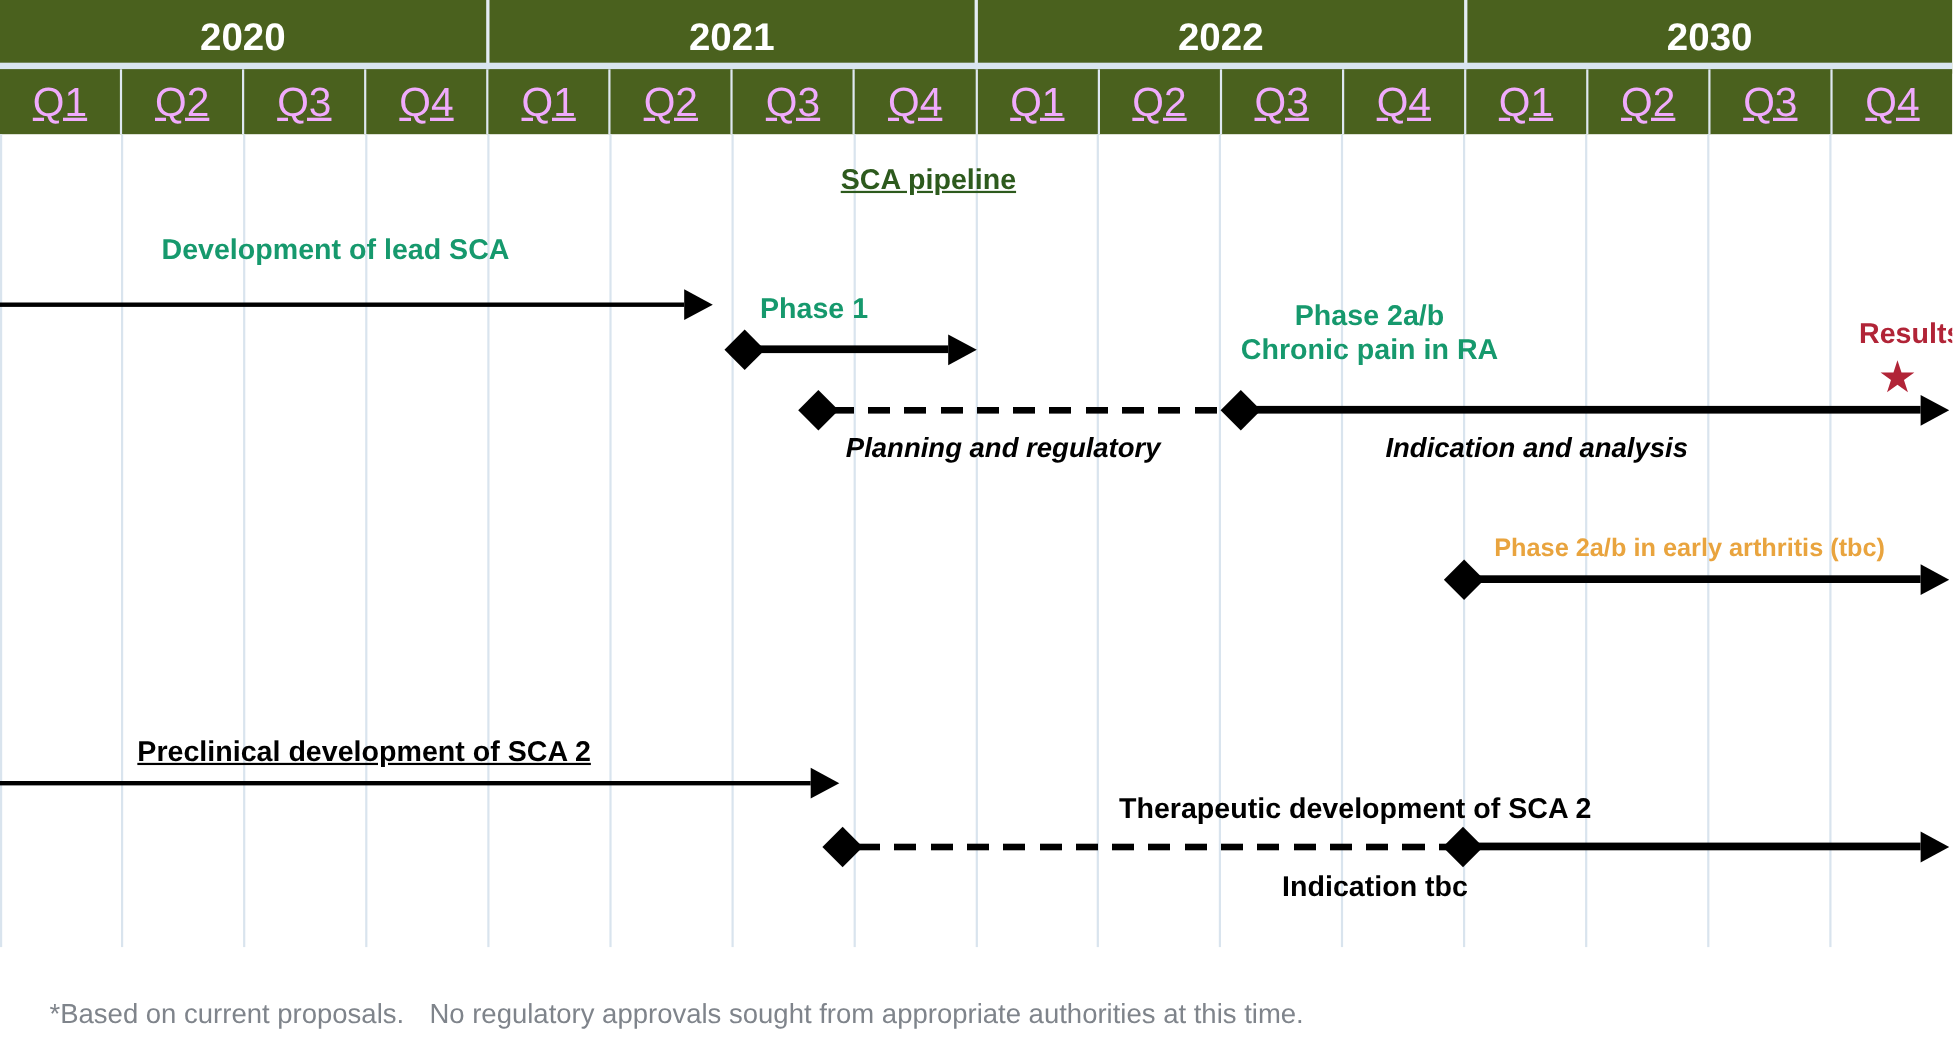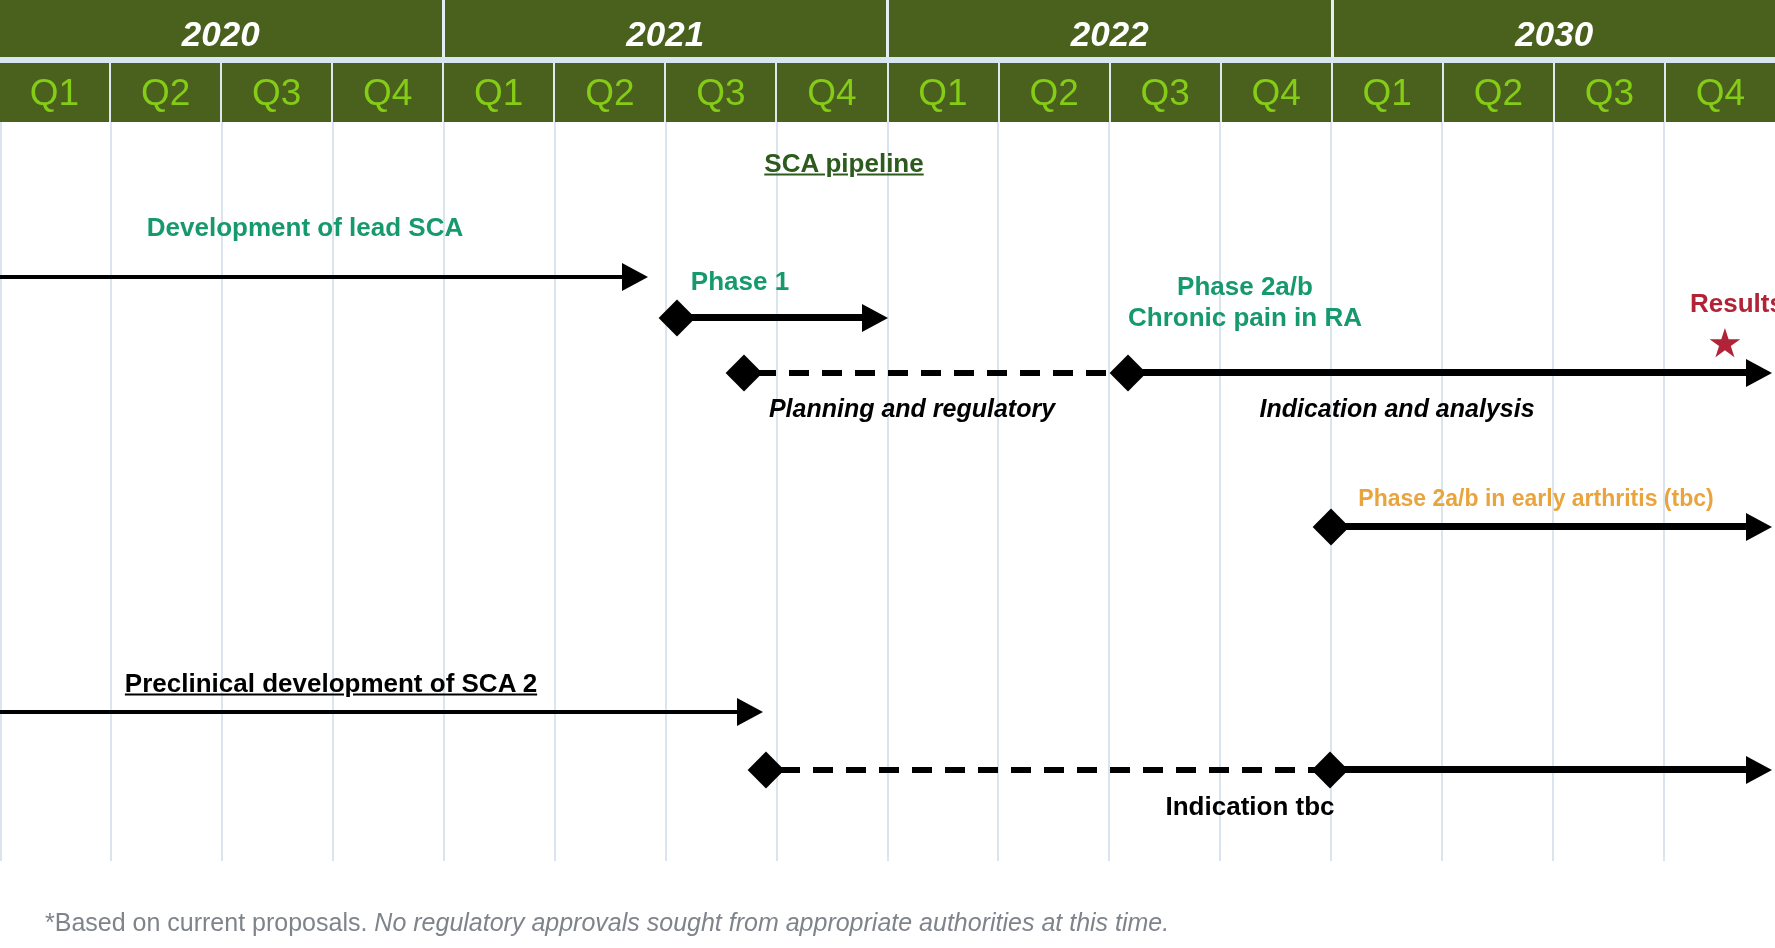--- a/index.html
+++ b/index.html
@@ -1,27 +1,27 @@
 <!DOCTYPE html>
 <html><head>
 <meta charset="utf-8">
 <style>
   html,body{margin:0;padding:0;background:#fff;}
   .canvas{position:relative;width:1775px;height:948px;background:#ffffff;
           font-family:"Liberation Sans",sans-serif;overflow:hidden;}
 
   
-  .year-row{position:absolute;top:0;left:0;width:1775px;height:67px;display:flex;background:#4a611e;font-style:italic;}
+  .year-row{position:absolute;top:0;left:0;width:1775px;height:67px;display:flex;background:#4a611e;}
   .year-cell{flex:1;display:flex;align-items:center;justify-content:center;
              color:#ffffff;font-weight:bold;font-size:35px;border-left:3px solid #e4ecf4;}
   .year-cell:first-child{border-left:none;}
   .hsep{position:absolute;top:57px;left:0;width:1775px;height:6px;background:#d9e5f0;}
   .quarter-row{position:absolute;top:63px;left:0;width:1775px;height:59px;display:flex;background:#4a611e;}
   .q-cell{flex:1;display:flex;align-items:center;justify-content:center;
-          color:#84cc16;font-size:37px;border-left:2px solid #dfe8f1;}
+          color:#f0abfc;font-size:37px;border-left:2px solid #dfe8f1;text-decoration:underline;}
   .q-cell:first-child{border-left:none;}
 
   
   .vline{position:absolute;top:122px;height:739px;width:2px;background:#d9e4ee;}
 
   
   .line{position:absolute;background:#000;}
   .dash{position:absolute;height:6px;
         background:repeating-linear-gradient(90deg,#000 0 20px,transparent 20px 33px);}
   .ah{position:absolute;width:0;height:0;border-top:14px solid transparent;
@@ -31,21 +31,21 @@
   .lbl{position:absolute;transform:translate(-50%,-50%);font-weight:bold;
        font-size:26px;white-space:nowrap;color:#000;}
   .lbl.teal{color:#16996d;}
   .lbl.darkgreen{color:#2d5a1d;}
   .lbl.crimson{color:#b12437;}
   .lbl.orange{color:#e9a43e;font-size:23px;}
   .lbl.ital{font-style:italic;font-size:25px;}
   .lbl.two{text-align:center;line-height:31px;}
   .star{position:absolute;transform:translate(-50%,-50%);color:#b12437;font-size:40px;line-height:40px;}
   .footnote{position:absolute;left:45px;top:908px;font-size:25px;color:#7f848b;white-space:nowrap;}
-  .footnote .it{font-style:italic;}
+  .footnote .it{margin-left:16px;}
 </style>
 </head>
 <body>
 
 <div class="canvas">
 
   <div class="year-row">
       <div class="year-cell">2020</div>
       <div class="year-cell">2021</div>
       <div class="year-cell">2022</div>
@@ -119,20 +119,21 @@
 
   <div class="lbl orange" style="left:1536px;top:498px;">Phase 2a/b in early arthritis (tbc)</div>
   <div class="diamond" style="left:1331px;top:527px;"></div>
   <div class="line" style="left:1344px;top:523px;width:402px;height:7px;"></div>
   <div class="ah" style="left:1746px;top:513px;"></div>
 
   <div class="lbl" style="left:331px;top:683px;text-decoration:underline;">Preclinical development of SCA 2</div>
   <div class="line" style="left:0;top:710px;width:737px;height:4px;"></div>
   <div class="ah" style="left:737px;top:698px;"></div>
 
+  <div class="lbl" style="left:1232px;top:735px;">Therapeutic development of SCA 2</div>
   <div class="diamond" style="left:766px;top:770px;"></div>
   <div class="dash" style="left:780px;top:767px;width:536px;"></div>
   <div class="diamond" style="left:1330px;top:770px;"></div>
   <div class="line" style="left:1343px;top:766px;width:403px;height:7px;"></div>
   <div class="ah" style="left:1746px;top:756px;"></div>
   <div class="lbl" style="left:1250px;top:806px;">Indication tbc</div>
 
   <div class="footnote">
     <span>*Based on current proposals. </span><span class="it">No regulatory approvals sought from appropriate authorities at this time.</span>
   </div>

